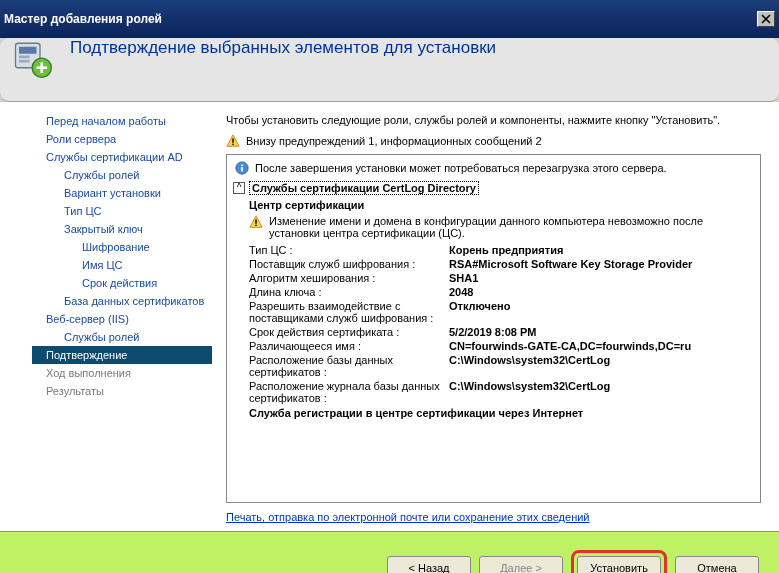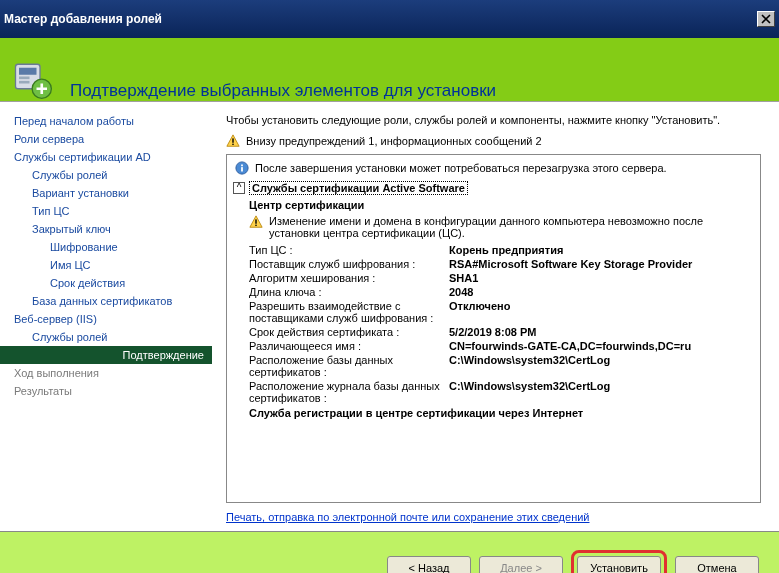--- a/index.html
+++ b/index.html
@@ -1,28 +1,28 @@
 <!DOCTYPE html>
 <html><head>
 <meta charset="utf-8">
 <style>
 * { box-sizing: border-box; margin: 0; padding: 0; }
 body { font-family: Tahoma, Verdana, sans-serif; font-size: 11px; background: #d4d0c8; width: 779px; height: 573px; overflow: hidden; }
 .titlebar { background: linear-gradient(to bottom, #1c3d7c, #0a2458); color: #fff; height: 38px; display: flex; align-items: center; padding: 0 4px; font-size: 12px; font-weight: bold; }
 .titlebar .title { flex: 1; }
 .titlebar .close { width: 18px; height: 16px; background: #c0c0c0; border: 1px solid #fff; border-right-color: #404040; border-bottom-color: #404040; display: flex; align-items: center; justify-content: center; color: #000; font-weight: bold; font-size: 11px; cursor: pointer; }
-.header { background: #84cc16; height: 64px; border-bottom: 1px solid #a0a0a0; display: flex; align-items: flex-end; padding: 0 12px; }
+.header { background: #e5e5e5; height: 64px; border-bottom: 1px solid #a0a0a0; display: flex; align-items: flex-start; padding: 0 12px; border-radius: 9px; }
 .header-icon { width: 42px; height: 42px; margin-right: 16px; }
 .header-title { font-size: 17px; color: #003399; }
 .body { display: flex; height: 429px; background: #fff; }
 .sidebar { width: 212px; background: #fff; padding: 10px 0; overflow: hidden; }
-.sidebar-item { padding: 3px 8px 3px 14px; color: #1a4aa0; cursor: pointer; white-space: nowrap; font-size: 11px; }
+.sidebar-item { padding: 3px 8px 3px 14px; color: #1a4aa0; cursor: pointer; white-space: nowrap; font-size: 11px; margin-left: 32px; }
 .sidebar-item.indent1 { padding-left: 32px; }
 .sidebar-item.indent2 { padding-left: 50px; }
-.sidebar-item.active { background: #14532d; color: #fff; text-align: right; }
+.sidebar-item.active { background: #0c4a6e; color: #fff; }
 .sidebar-item.muted { color: #7a7a7a; cursor: default; }
 .main { flex: 1; padding: 12px 18px 8px 14px; display: flex; flex-direction: column; }
 .instr { color: #000; margin-bottom: 8px; font-size: 11px; }
 .warnrow { display: flex; align-items: center; gap: 6px; margin-bottom: 6px; font-size: 11px; }
 .box { border: 1px solid #888; flex: 1; overflow-y: scroll; background: #fff; padding: 4px 6px; position: relative; }
 .inforow { display: flex; align-items: center; gap: 6px; padding: 2px 0 4px 2px; font-size: 11px; }
 .section-row { display: flex; align-items: center; gap: 4px; padding: 2px 0; }
 .section-row .st { font-weight: bold; font-size: 11px; border: 1px dotted #000; padding: 0 2px; }
 .subhead { font-weight: bold; font-size: 11px; padding: 2px 0 2px 16px; }
 .warnblock { display: flex; gap: 6px; padding: 2px 0 4px 16px; font-size: 11px; }
@@ -96,21 +96,21 @@
       <div class="inforow">
         <svg class="icon-info" viewBox="0 0 16 16">
             <circle cx="8" cy="8" r="7" fill="#4a8ad4" stroke="#2a5a9d"></circle>
             <rect x="7" y="7" width="2" height="5" fill="#fff"></rect>
             <rect x="7" y="4" width="2" height="2" fill="#fff"></rect>
           </svg>
         <span>После завершения установки может потребоваться перезагрузка этого сервера.</span>
       </div>
       <div class="section-row">
         <span class="collapse-icon">^</span>
-        <span class="st">Службы сертификации Active Software</span>
+        <span class="st">Службы сертификации CertLog Directory</span>
       </div>
       <div class="subhead">Центр сертификации</div>
       <div class="warnblock">
         <svg class="icon-warn" viewBox="0 0 16 16">
             <path d="M8 1 L15 14 H1 Z" fill="#ffd24a" stroke="#b8860b"></path>
             <rect x="7.2" y="5" width="1.6" height="5" fill="#000"></rect>
             <rect x="7.2" y="11" width="1.6" height="1.6" fill="#000"></rect>
           </svg>
         <span>Изменение имени и домена в конфигурации данного компьютера невозможно после установки центра сертификации (ЦС).</span>
       </div>

